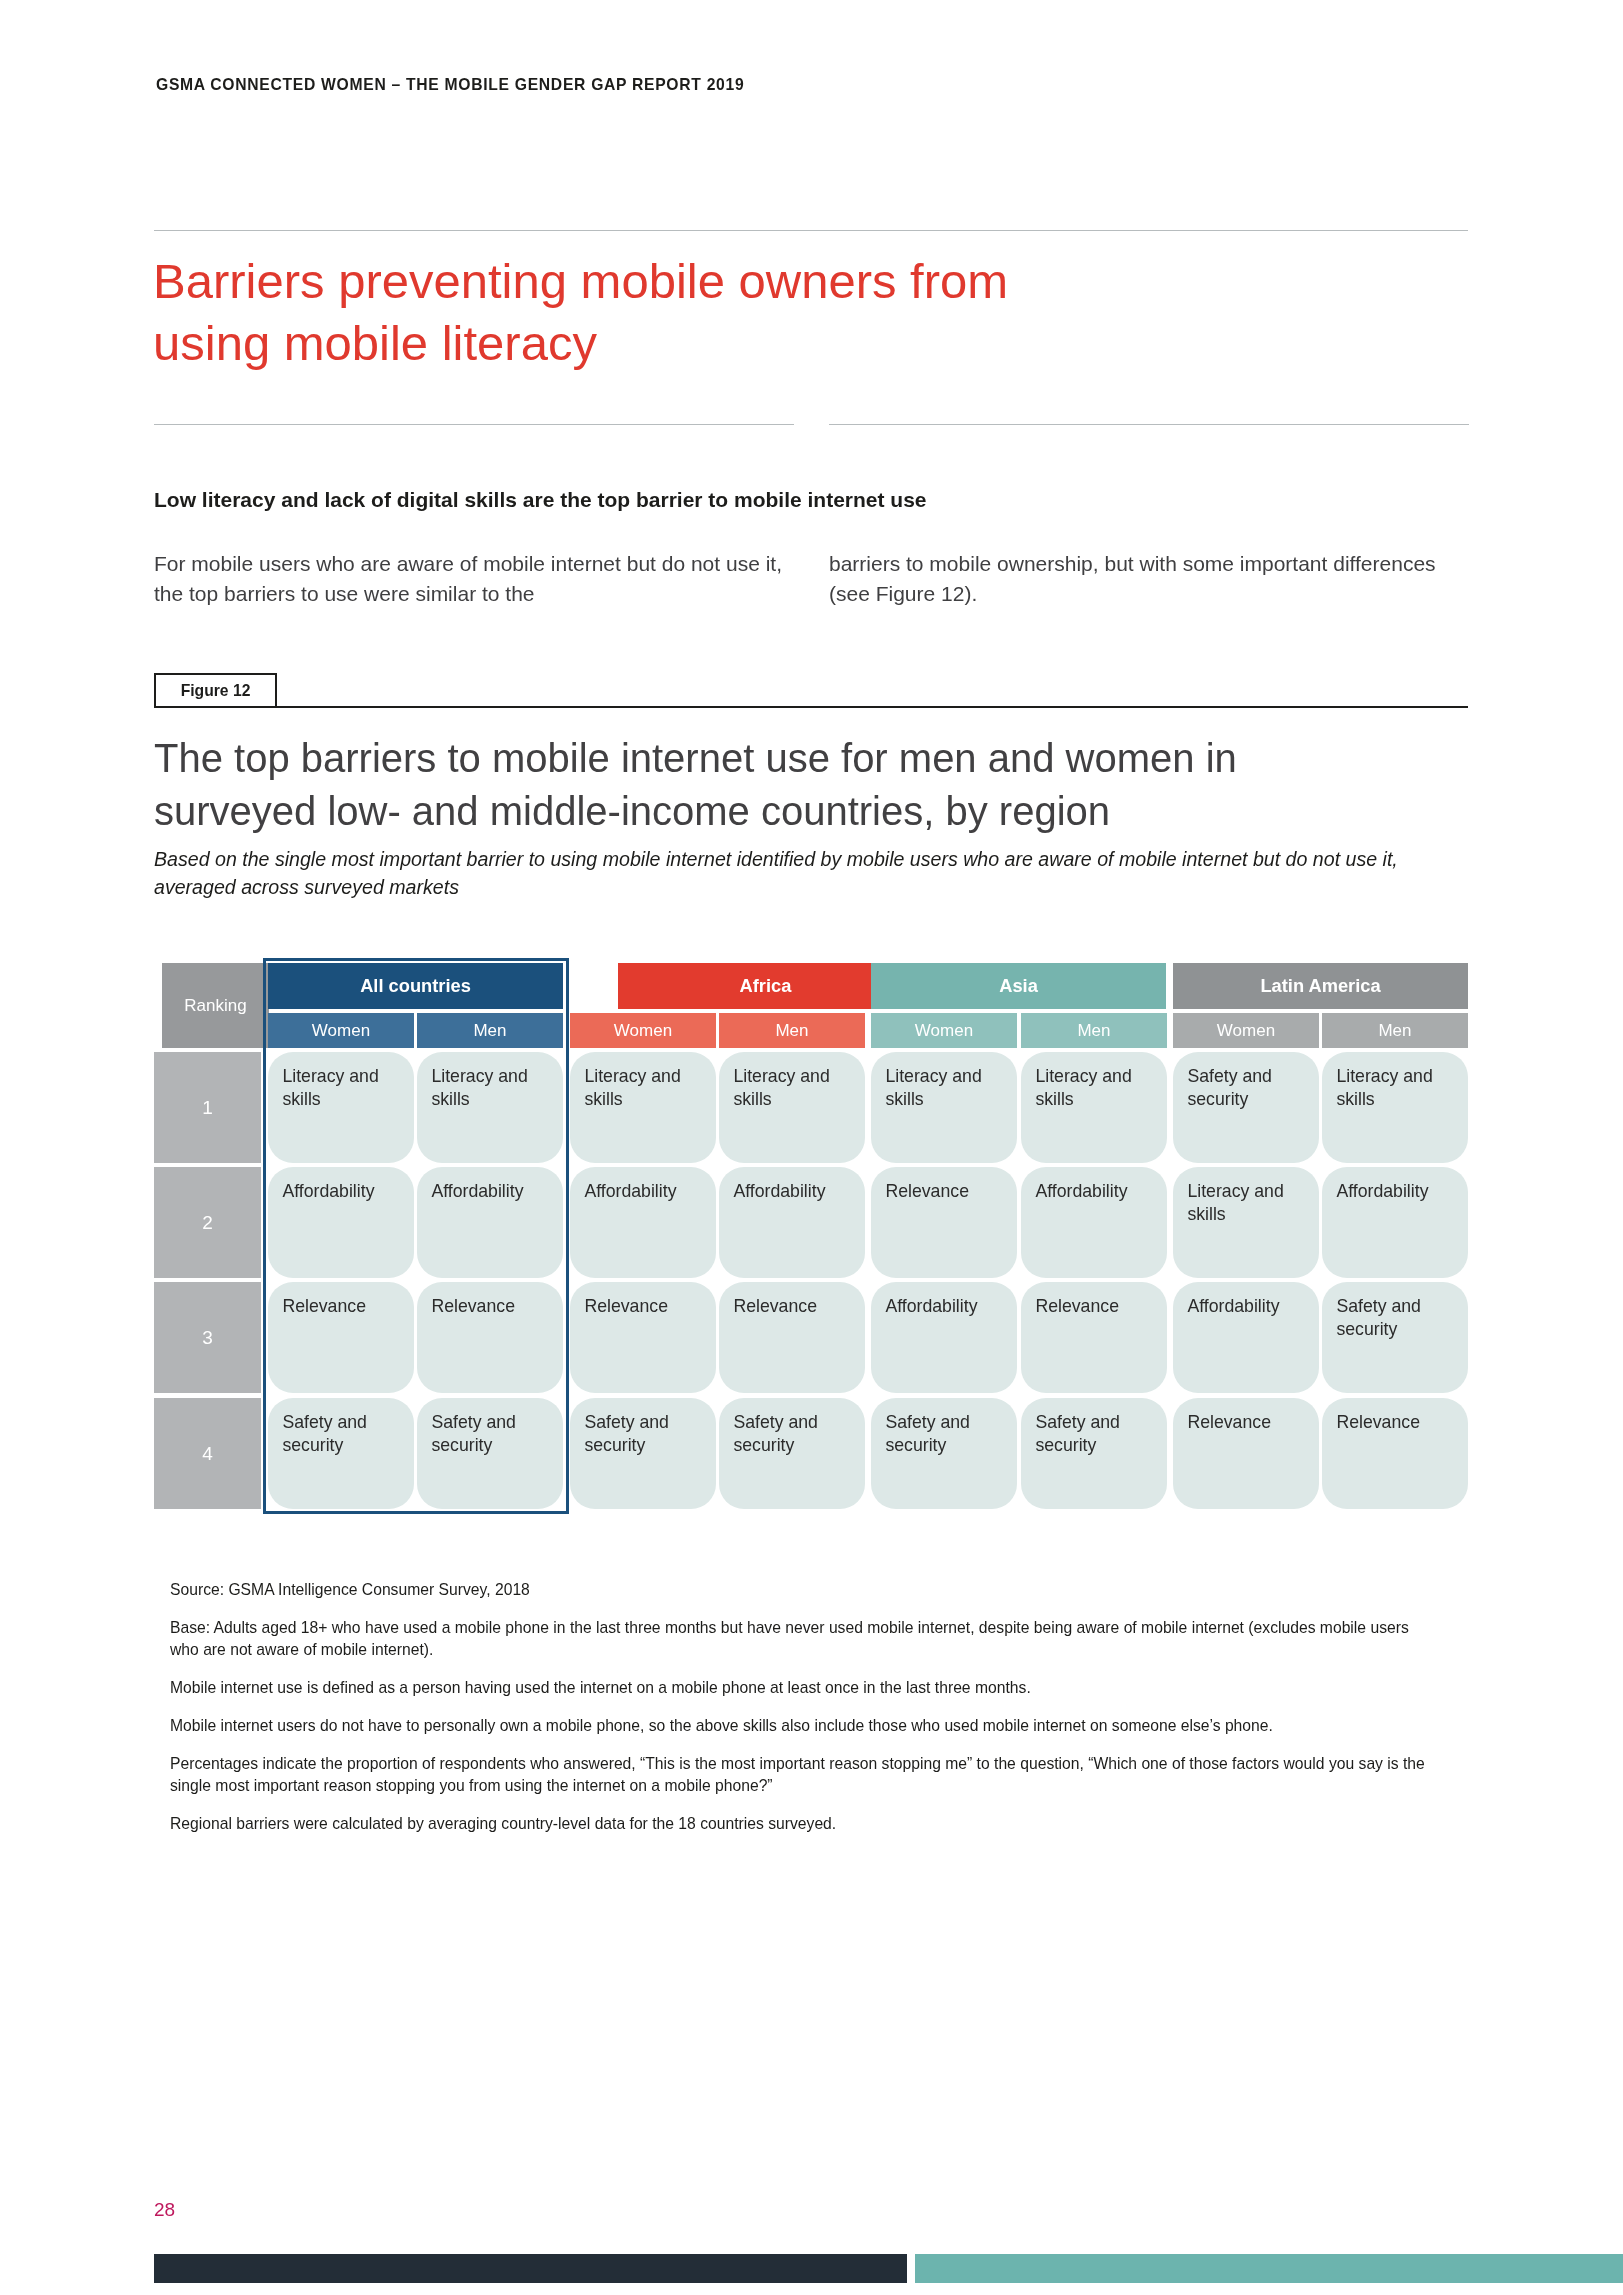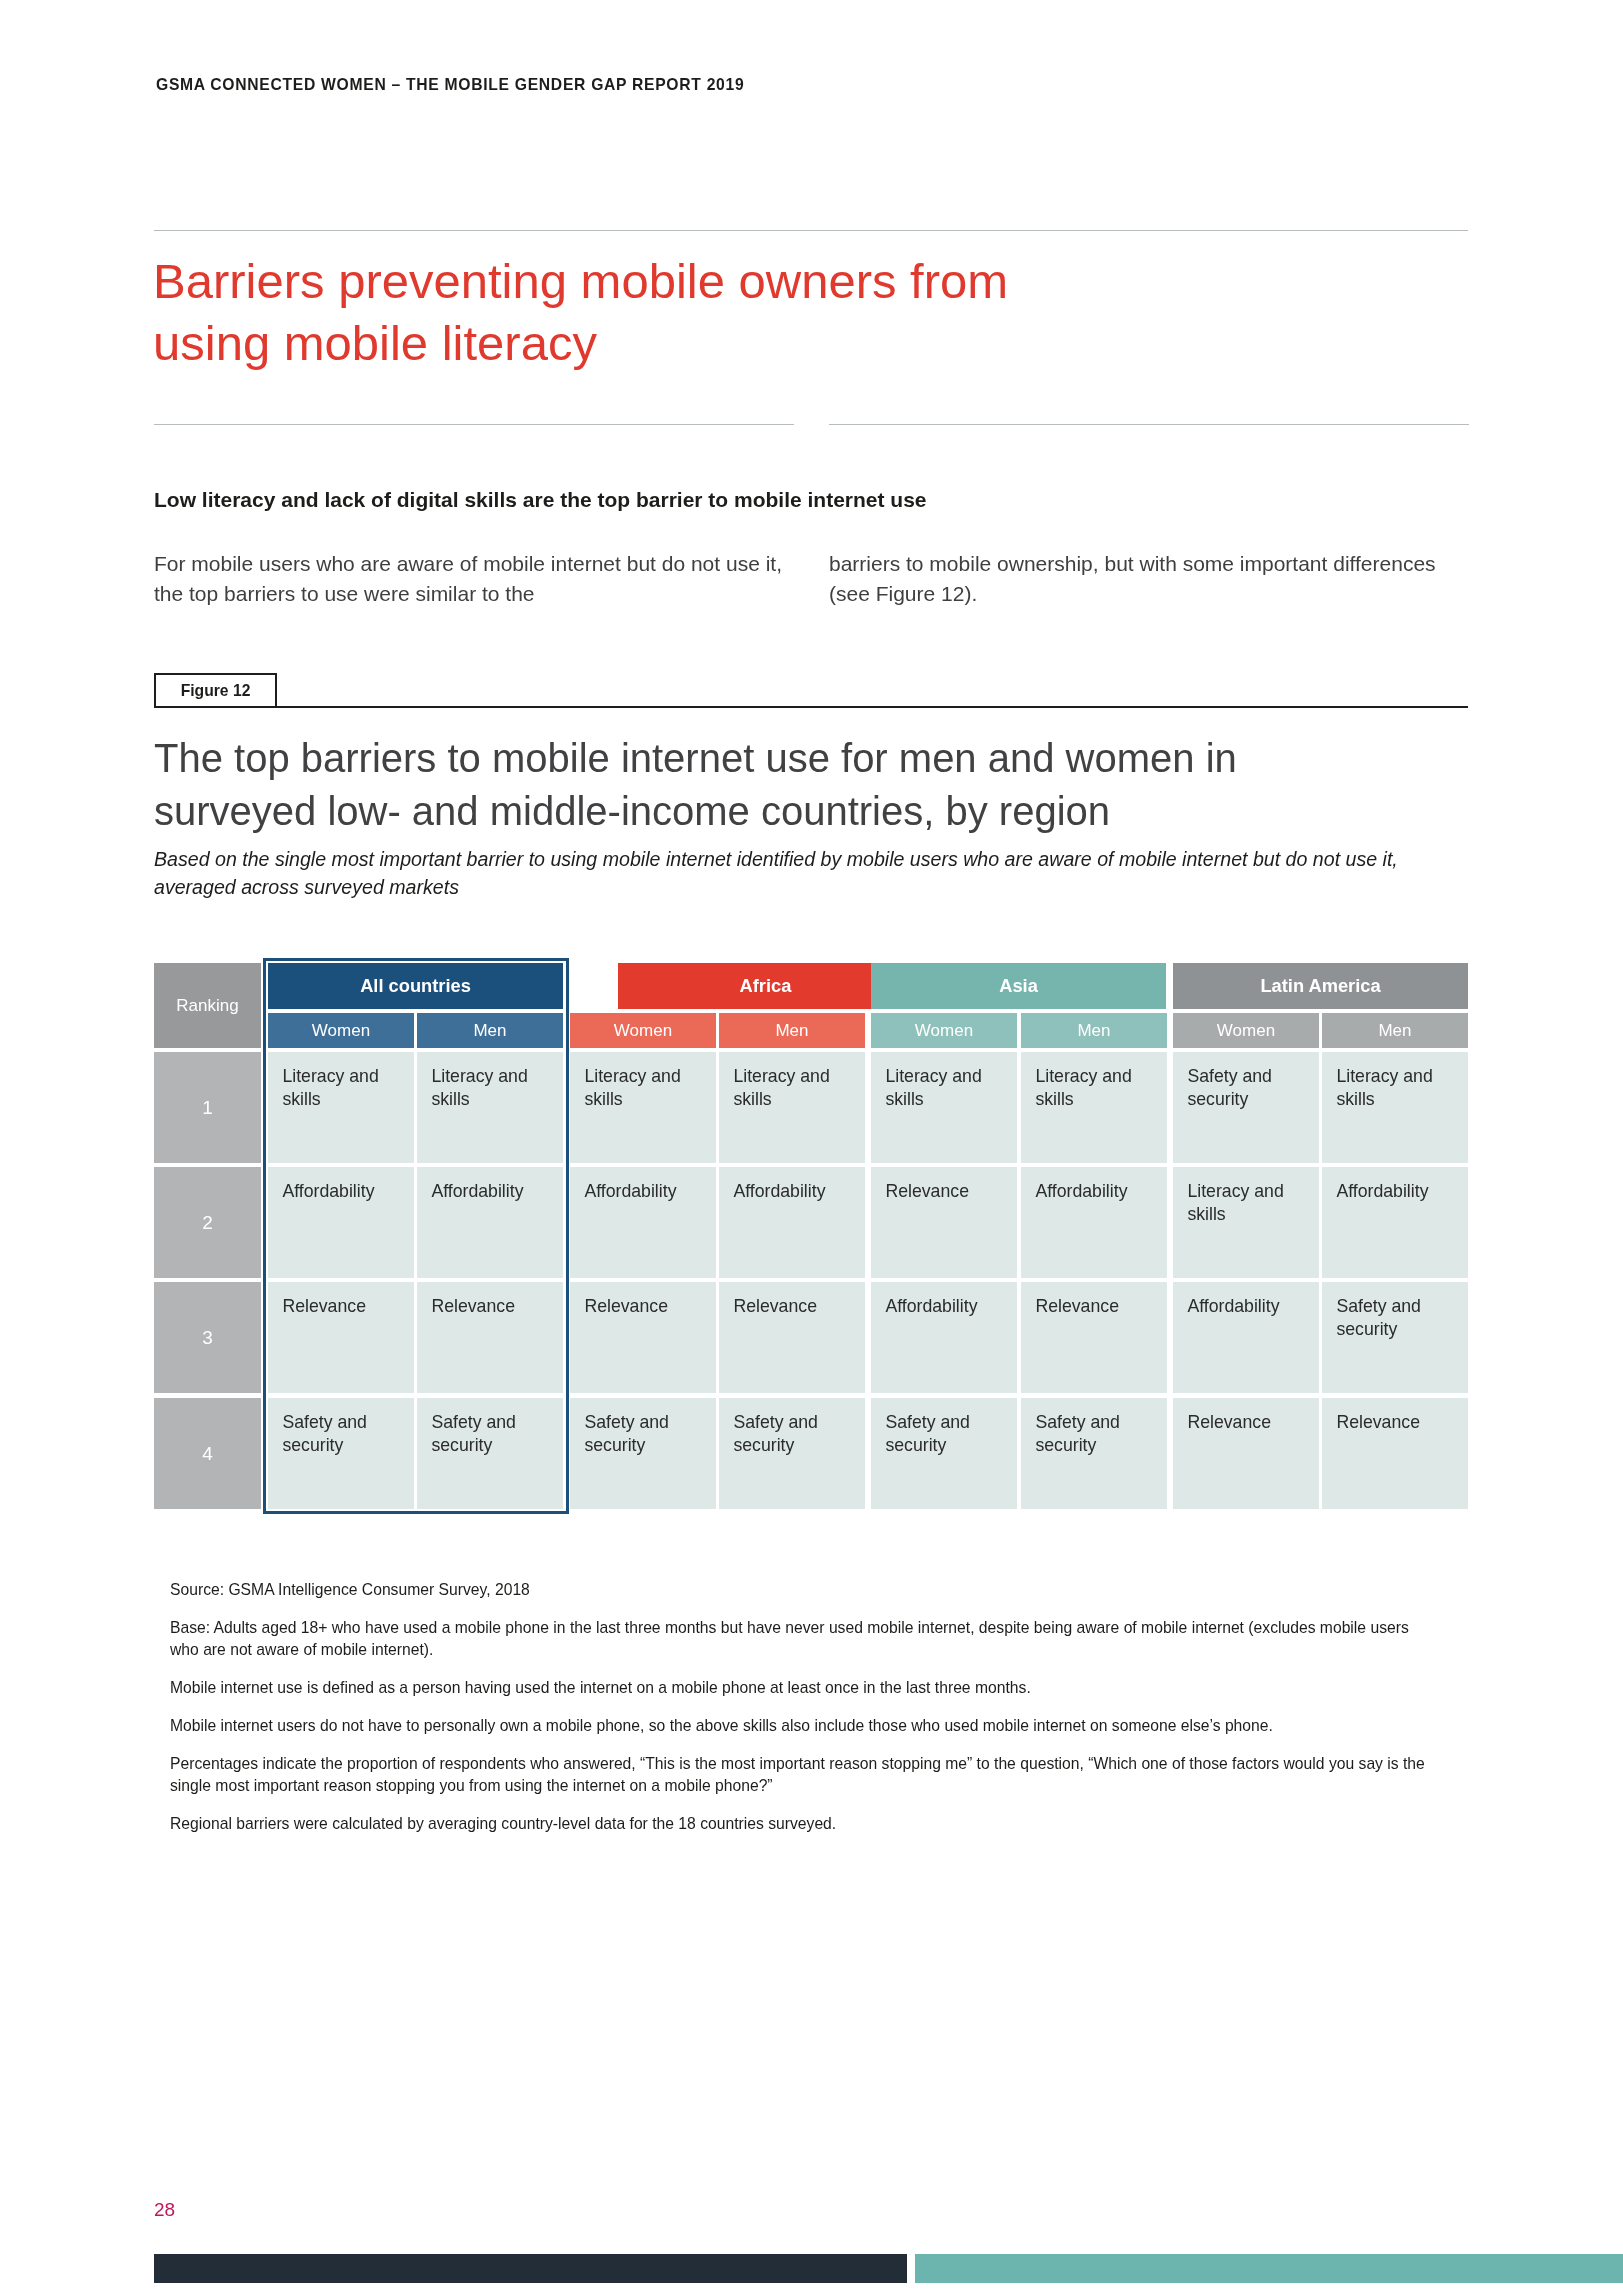--- a/index.html
+++ b/index.html
@@ -33,21 +33,21 @@
   .figure-title { position:absolute; left:154px; top:732px; width:1087px; font-size:40px;
                   line-height:1.33; color:#414042; font-weight:400; }
 
   .figure-subtitle { position:absolute; left:154px; top:846px; width:1270px; font-size:19.6px;
                      font-style:italic; line-height:1.42; color:#1d1d1b; }
 
   
   .barrier-table { position:absolute; left:154px; top:963px; width:1314px; height:546px; }
   .bt { position:absolute; }
 
-  .rank-hdr { left:0; top:0; width:107px; height:85px; background:#97999b; color:#ffffff;
+  .rank-hdr { left:8px; top:0; width:107px; height:85px; background:#97999b; color:#ffffff;
               font-size:17px; display:flex; align-items:center; justify-content:center; }
 
   .grp-hdr { top:0; height:46px; width:295px; display:flex; align-items:center; justify-content:center;
              color:#ffffff; font-weight:bold; font-size:18.3px; }
   .gh0 { left:114px;  background:#1b507c; }
   .gh1 { left:416px;  background:#e23b2e;margin-left:48px; }
   .gh2 { left:717px; background:#76b4ae; }
   .gh3 { left:1019px; background:#8f9294; }
 
   .sub-hdr { top:50px; height:35px; width:146px; display:flex; align-items:center; justify-content:center;
@@ -61,21 +61,21 @@
   .c2 { left:416px; }  .c3 { left:565px; }
   .c4 { left:717px; } .c5 { left:867px; }
   .c6 { left:1019px; } .c7 { left:1168px; }
 
   .r0 { top:89px; } .r1 { top:204px; } .r2 { top:319px; } .r3 { top:435px; }
 
   .rank-cell { left:0; width:107px; height:111px; background:#b2b4b6; color:#ffffff;
                font-size:19px; display:flex; align-items:center; justify-content:center; }
 
   .cell { width:146px; height:111px; background:#dde8e7; color:#2b2b2b; font-size:17.7px;
-          line-height:1.32; padding:13px 14.4px 0 14.4px; }
+          line-height:1.32; padding:13px 14.4px 0 14.4px;border-radius:25px; }
 
   .highlight-frame { position:absolute; left:109px; top:-5.2px; width:306px; height:556px;
                      border:3.3px solid #1b507c; background:transparent; pointer-events:none; }
 
   
   .notes { position:absolute; left:154px; top:1563px; width:1299px; font-size:15.7px;
            line-height:22px; color:#1d1d1b; }
   .notes div { margin:16px; }
 
   .page-number { position:absolute; left:154px; top:2199px; font-size:19px; color:#be185d; }

